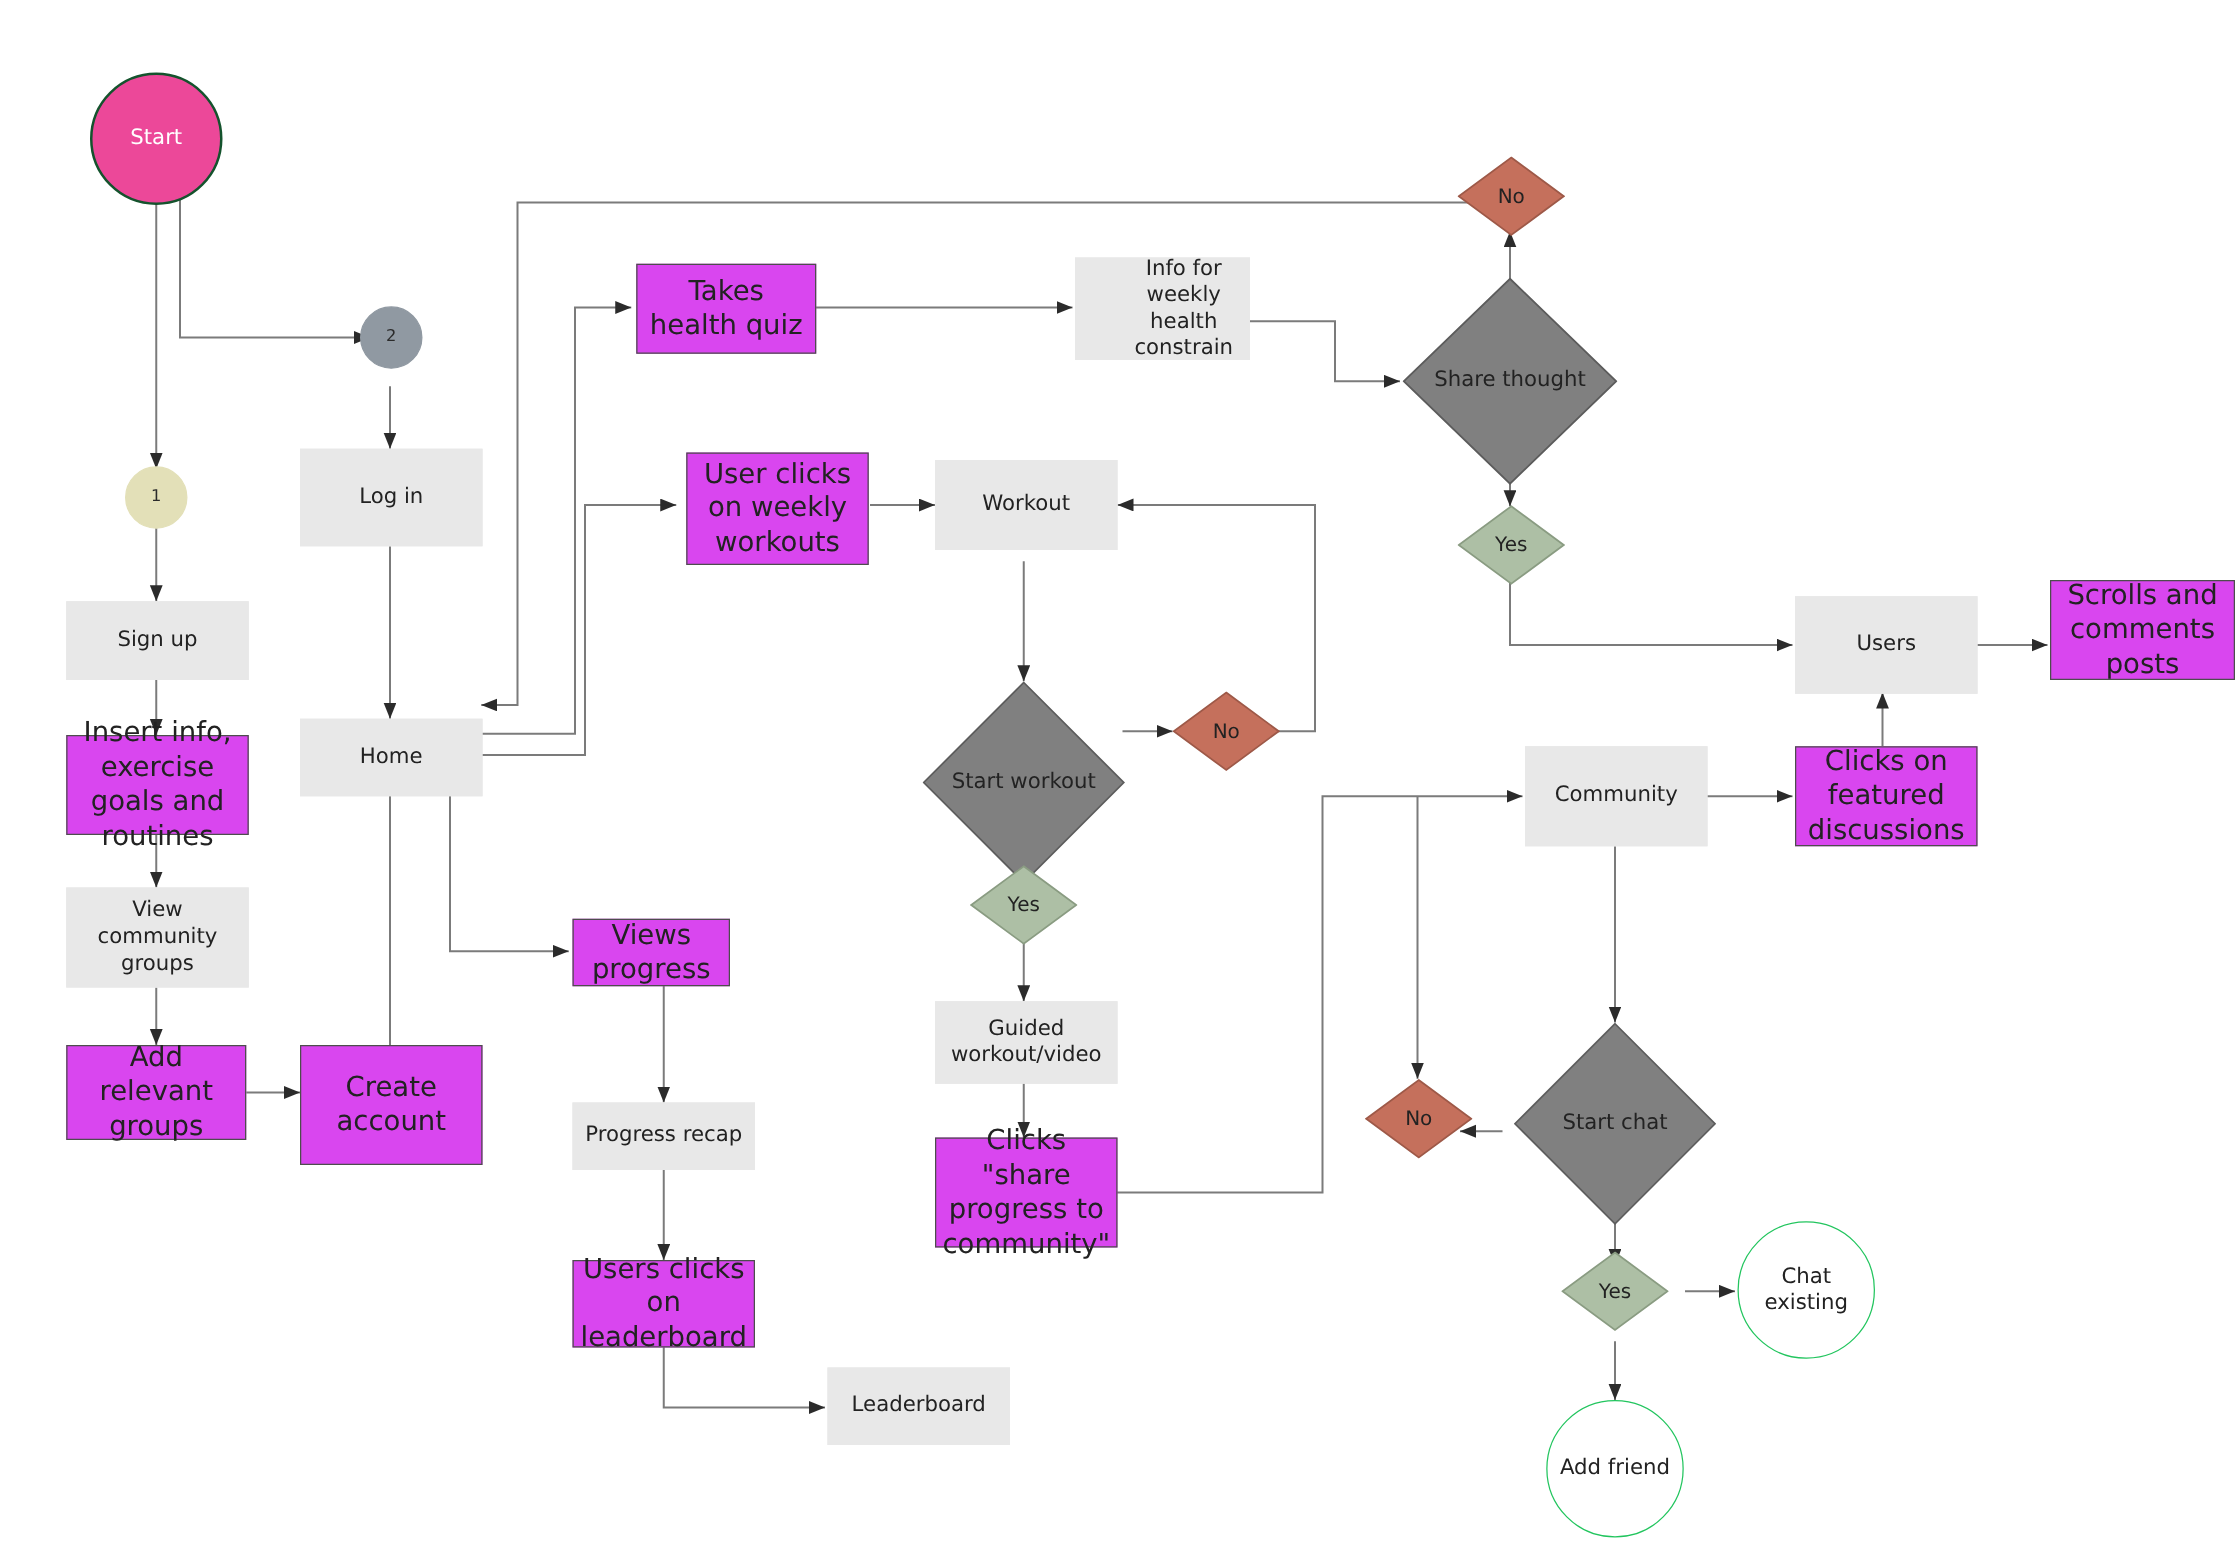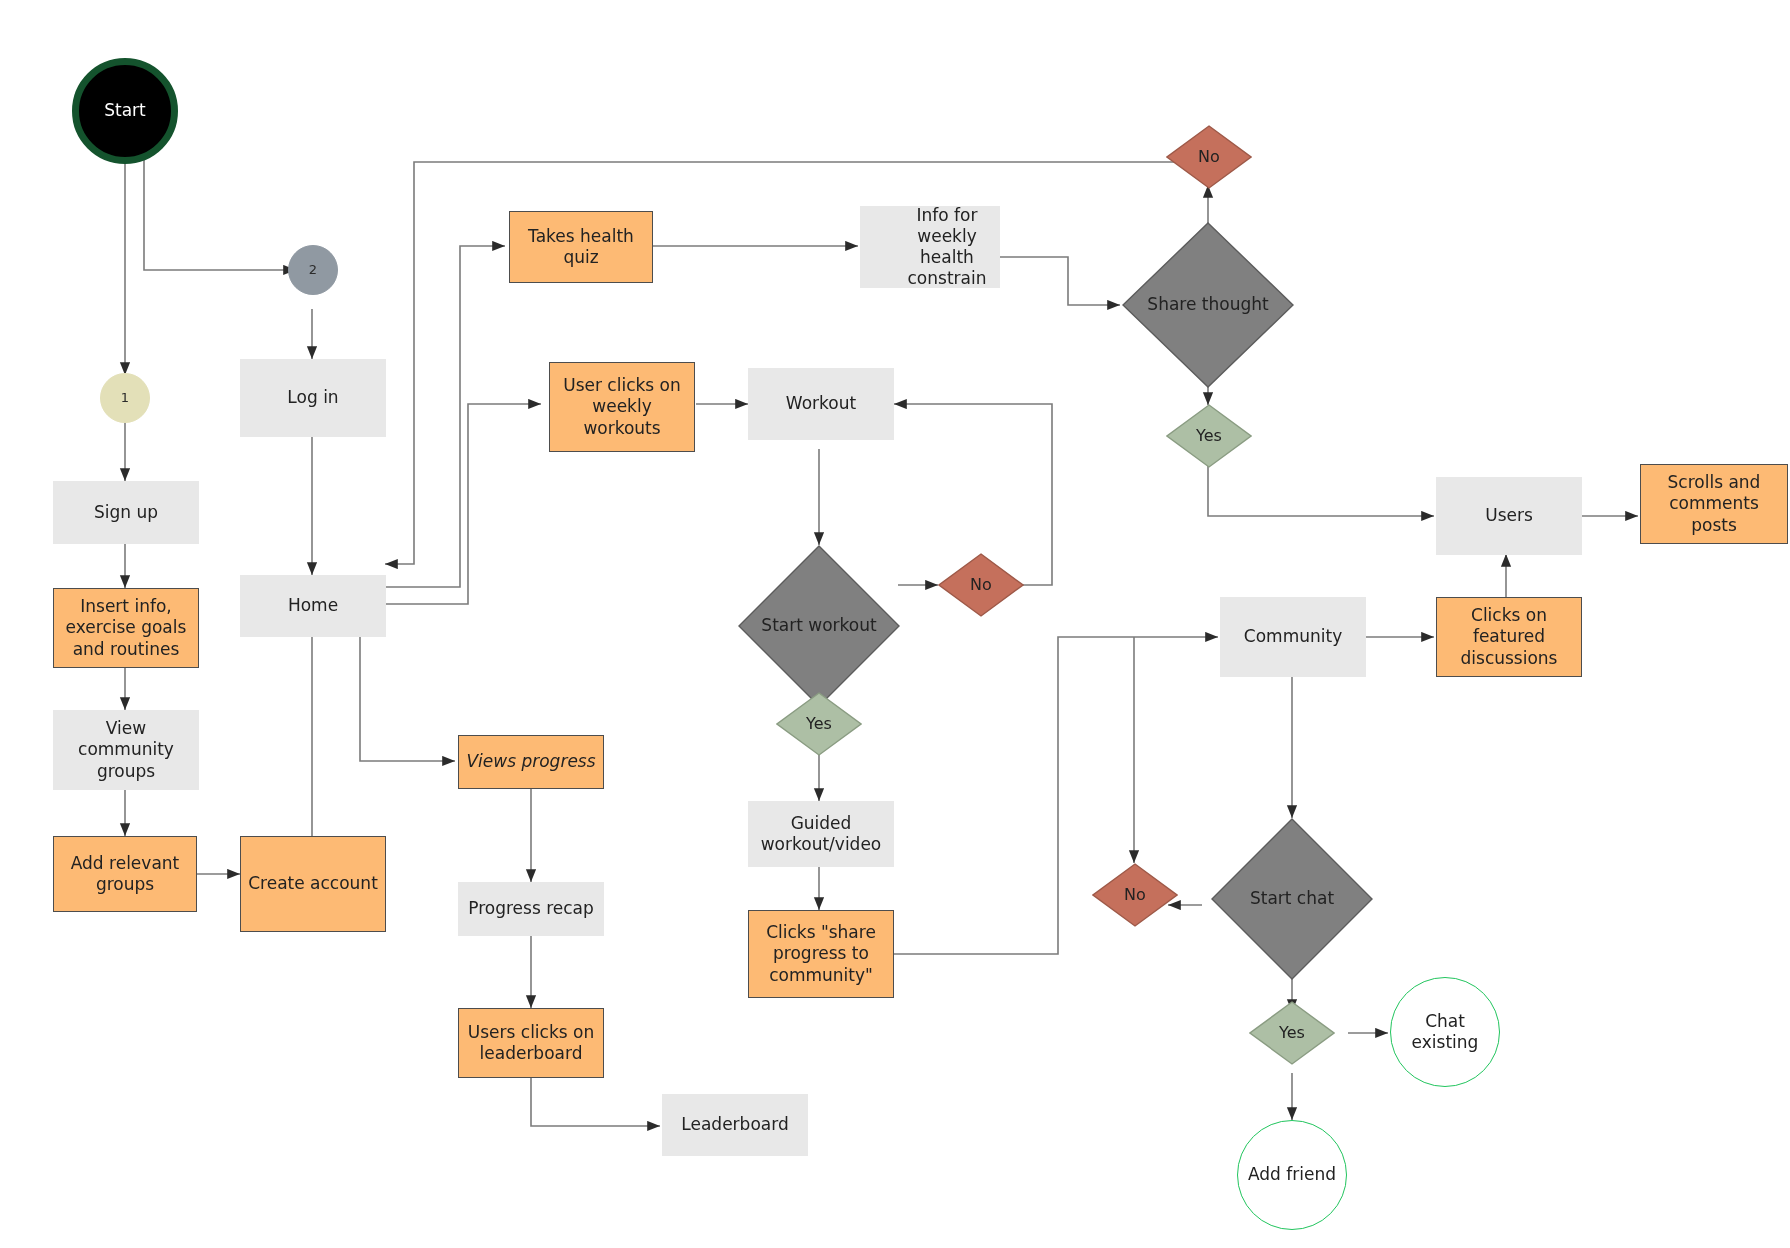--- a/index.html
+++ b/index.html
@@ -40,32 +40,32 @@
     box-sizing:border-box;
   }
   
   .proc-fill{
     background:#e8e8e8;
     border:1px solid #e8e8e8;
     color:#222222;
     font-size:17px;
   }
   .proc-line{
-    background:#fdba74;
+    background:#d946ef;
     border:1px solid #4d4d4d;
     color:#222222;
-    font-size:17px;
+    font-size:22px;
   }
   .circle{
     border-radius:50%;
     font-size:17px;
   }
   .circle-start{
-    background:#000000;
-    border:7px solid #14532d;
+    background:#ec4899;
+    border:2px solid #14532d;
     color:#ffffff;
   }
   .circle-gray{
     background:#9099a2;
     border:1px solid #9099a2;
     color:#2b2b2b;
     font-size:13px;
   }
   .circle-khaki{
     background:#e3e0b8;
@@ -303,21 +303,21 @@
   </div>
 
   <div class="node proc-fill" style="left:748px;top:801px;width:146px;height:66px;">
     <span class="lbl">Guided workout/video</span>
   </div>
 
   <div class="node proc-line" style="left:748px;top:910px;width:146px;height:88px;">
     <span class="lbl">Clicks "share progress to community"</span>
   </div>
 
-  <div class="node proc-line" style="left:458px;top:735px;width:146px;height:54px;font-style:italic;">
+  <div class="node proc-line" style="left:458px;top:735px;width:126px;height:54px;">
     <span class="lbl">Views progress</span>
   </div>
 
   <div class="node proc-fill" style="left:458px;top:882px;width:146px;height:54px;">
     <span class="lbl">Progress recap</span>
   </div>
 
   <div class="node proc-line" style="left:458px;top:1008px;width:146px;height:70px;">
     <span class="lbl">Users clicks on leaderboard</span>
   </div>

